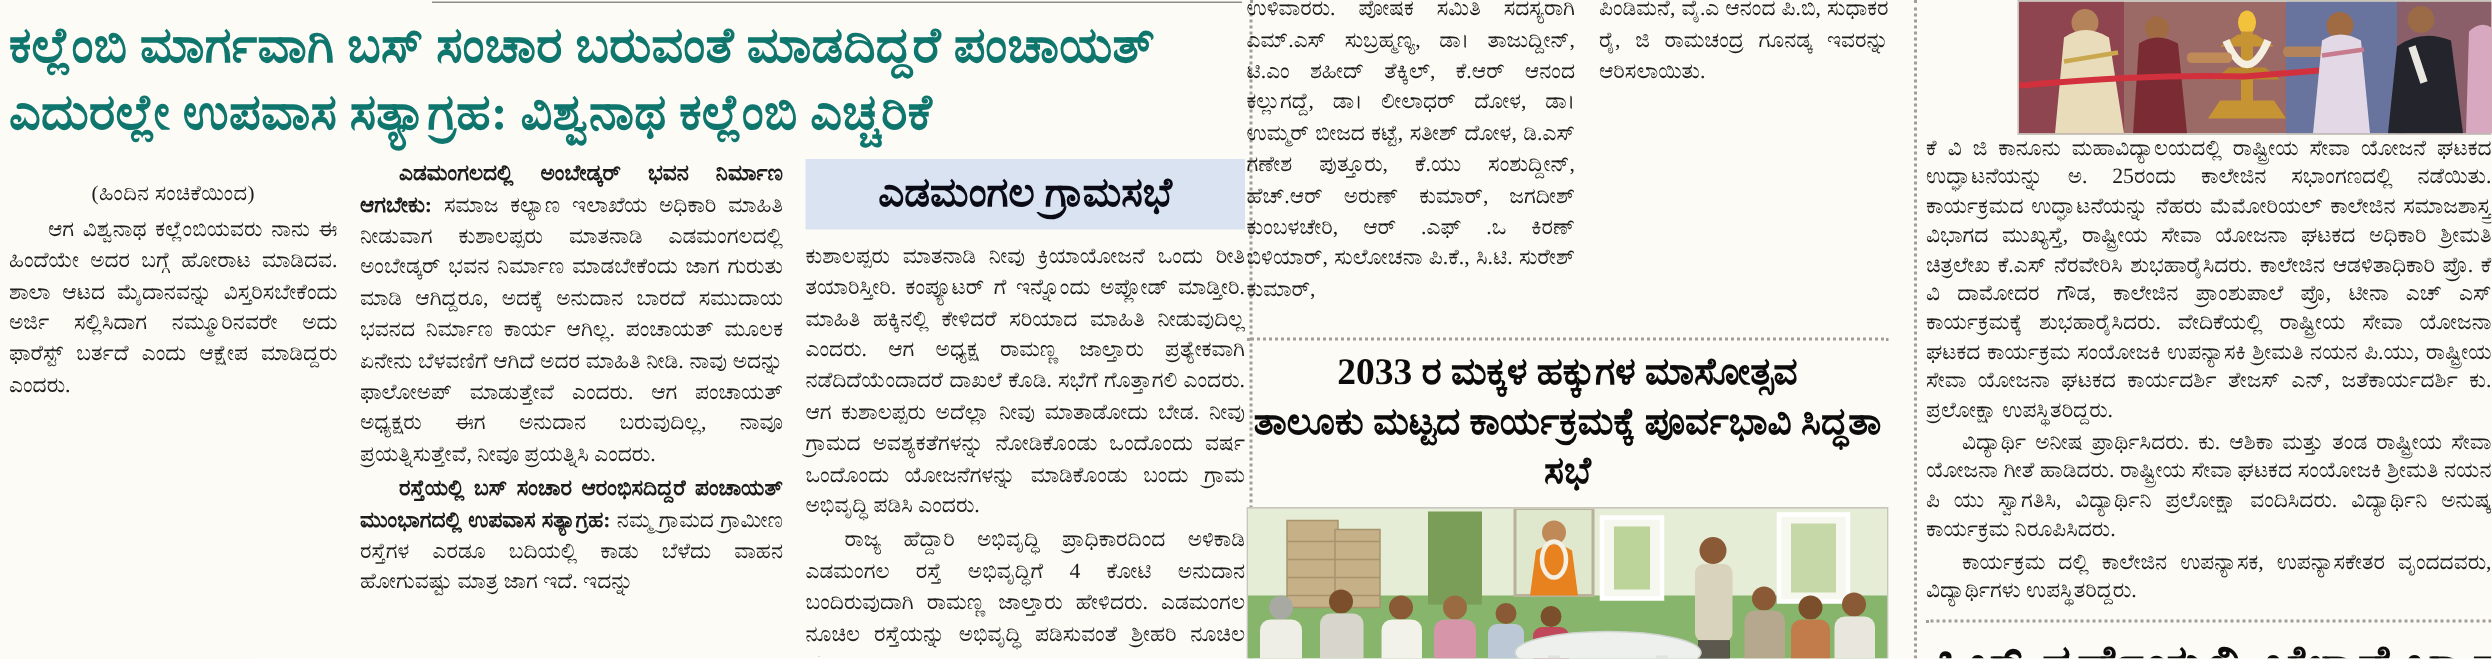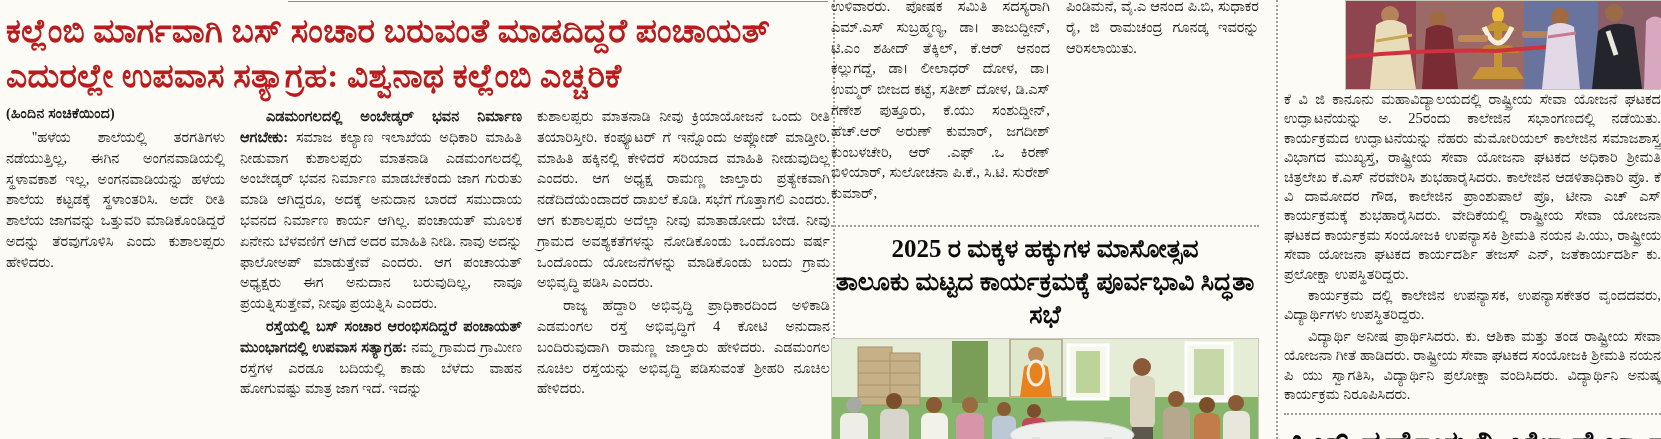--- a/index.html
+++ b/index.html
@@ -9,25 +9,25 @@
     font-family:"Liberation Serif","DejaVu Serif",serif;
   }
   .top-rule{position:absolute; left:288px; top:1px; width:540px; border-top:1.5px solid #8d8d89;}
   .vdiv{position:absolute; top:0; height:439px; width:0; border-left:2px dotted #a09e97;}
   .hdot{border-top:2px dotted #a09e97; height:0; margin:3px 0 4px;}
 
   
   .region-a{position:absolute; left:6px; top:0; width:824px;}
   .main-headline{
     margin:9px 0 7px; font-size:33px; line-height:45px; font-weight:700;
-    color:#b91c1c; letter-spacing:.2px;
+    color:#0f766e; letter-spacing:.2px;
   }
   .cols{display:flex; gap:15px; height:332px; overflow:hidden;}
   .colA{width:219px;} .colB{width:282px;} .colC{width:293px;}
-  .kicker{font-weight:700; font-size:14px; text-align:left; margin:0 0 5px; letter-spacing:.3px;}
+  .kicker{font-weight:400; font-size:14px; text-align:center; margin:16px 0 5px; letter-spacing:.3px;}
   p.body{font-size:14.5px; line-height:20.8px; text-align:justify; margin:0 0 2px; text-indent:26px;}
   p.body.noind{text-indent:0;}
   .lead{font-weight:700;}
   .boxhead{
     background:#d9e3f2; color:#0b0b16; text-align:center; font-weight:700;
     font-size:27px; line-height:34px; padding:5px 4px 8px; margin:0 0 8px;
   }
 
   
   .region-b{position:absolute; left:831px; top:0; width:428px; height:439px; overflow:hidden;}
@@ -55,46 +55,47 @@
 <body>
 
 <div class="page">
   <div class="top-rule"></div>
 
   <section class="region-a">
     <h1 class="main-headline">ಕಲ್ಲೆಂಬಿ ಮಾರ್ಗವಾಗಿ ಬಸ್ ಸಂಚಾರ ಬರುವಂತೆ ಮಾಡದಿದ್ದರೆ ಪಂಚಾಯತ್ ಎದುರಲ್ಲೇ ಉಪವಾಸ ಸತ್ಯಾಗ್ರಹ: ವಿಶ್ವನಾಥ ಕಲ್ಲೆಂಬಿ ಎಚ್ಚರಿಕೆ</h1>
     <div class="cols">
       <div class="colA">
         <div class="kicker">(ಹಿಂದಿನ ಸಂಚಿಕೆಯಿಂದ)</div>
-        <p class="body">''ಹಳೆಯ ಶಾಲೆಯಲ್ಲಿ ತರಗತಿಗಳು ನಡೆಯುತ್ತಿಲ್ಲ, ಈಗಿನ ಅಂಗನವಾಡಿಯಲ್ಲಿ ಸ್ಥಳಾವಕಾಶ ಇಲ್ಲ, ಅಂಗನವಾಡಿಯನ್ನು ಹಳೆಯ ಶಾಲೆಯ ಕಟ್ಟಡಕ್ಕೆ ಸ್ಥಳಾಂತರಿಸಿ. ಅದೇ ರೀತಿ ಶಾಲೆಯ ಜಾಗವನ್ನು ಒತ್ತುವರಿ ಮಾಡಿಕೊಂಡಿದ್ದರೆ ಅದನ್ನು ತೆರವುಗೊಳಿಸಿ ಎಂದು ಕುಶಾಲಪ್ಪರು ಹೇಳಿದರು.</p>
+        <p class="body">ಆಗ ವಿಶ್ವನಾಥ ಕಲ್ಲೆಂಬಿಯವರು ನಾನು ಈ ಹಿಂದೆಯೇ ಅದರ ಬಗ್ಗೆ ಹೋರಾಟ ಮಾಡಿದವ. ಶಾಲಾ ಆಟದ ಮೈದಾನವನ್ನು ವಿಸ್ತರಿಸಬೇಕೆಂದು ಅರ್ಜಿ ಸಲ್ಲಿಸಿದಾಗ ನಮ್ಮೂರಿನವರೇ ಅದು ಫಾರೆಸ್ಟ್ ಬರ್ತದೆ ಎಂದು ಆಕ್ಷೇಪ ಮಾಡಿದ್ದರು ಎಂದರು.</p>
       </div>
       <div class="colB">
         <p class="body"><span class="lead">ಎಡಮಂಗಲದಲ್ಲಿ ಅಂಬೇಡ್ಕರ್ ಭವನ ನಿರ್ಮಾಣ ಆಗಬೇಕು:</span> <span>ಸಮಾಜ ಕಲ್ಯಾಣ ಇಲಾಖೆಯ ಅಧಿಕಾರಿ ಮಾಹಿತಿ ನೀಡುವಾಗ ಕುಶಾಲಪ್ಪರು ಮಾತನಾಡಿ ಎಡಮಂಗಲದಲ್ಲಿ ಅಂಬೇಡ್ಕರ್ ಭವನ ನಿರ್ಮಾಣ ಮಾಡಬೇಕೆಂದು ಜಾಗ ಗುರುತು ಮಾಡಿ ಆಗಿದ್ದರೂ, ಅದಕ್ಕೆ ಅನುದಾನ ಬಾರದೆ ಸಮುದಾಯ ಭವನದ ನಿರ್ಮಾಣ ಕಾರ್ಯ ಆಗಿಲ್ಲ. ಪಂಚಾಯತ್ ಮೂಲಕ ಏನೇನು ಬೆಳವಣಿಗೆ ಆಗಿದೆ ಅದರ ಮಾಹಿತಿ ನೀಡಿ. ನಾವು ಅದನ್ನು ಫಾಲೋಅಪ್ ಮಾಡುತ್ತೇವೆ ಎಂದರು. ಆಗ ಪಂಚಾಯತ್ ಅಧ್ಯಕ್ಷರು ಈಗ ಅನುದಾನ ಬರುವುದಿಲ್ಲ, ನಾವೂ ಪ್ರಯತ್ನಿಸುತ್ತೇವೆ, ನೀವೂ ಪ್ರಯತ್ನಿಸಿ ಎಂದರು.</span></p>
         <p class="body"><span class="lead">ರಸ್ತೆಯಲ್ಲಿ ಬಸ್ ಸಂಚಾರ ಆರಂಭಿಸದಿದ್ದರೆ ಪಂಚಾಯತ್ ಮುಂಭಾಗದಲ್ಲಿ ಉಪವಾಸ ಸತ್ಯಾಗ್ರಹ:</span> <span>ನಮ್ಮ ಗ್ರಾಮದ ಗ್ರಾಮೀಣ ರಸ್ತೆಗಳ ಎರಡೂ ಬದಿಯಲ್ಲಿ ಕಾಡು ಬೆಳೆದು ವಾಹನ ಹೋಗುವಷ್ಟು ಮಾತ್ರ ಜಾಗ ಇದೆ. ಇದನ್ನು</span></p>
       </div>
       <div class="colC">
+        <div class="boxhead">ಎಡಮಂಗಲ ಗ್ರಾಮಸಭೆ</div>
         <p class="body noind">ಕುಶಾಲಪ್ಪರು ಮಾತನಾಡಿ ನೀವು ಕ್ರಿಯಾಯೋಜನೆ ಒಂದು ರೀತಿ ತಯಾರಿಸ್ತೀರಿ. ಕಂಪ್ಯೂಟರ್ ಗೆ ಇನ್ನೊಂದು ಅಪ್ಲೋಡ್ ಮಾಡ್ತೀರಿ. ಮಾಹಿತಿ ಹಕ್ಕಿನಲ್ಲಿ ಕೇಳಿದರೆ ಸರಿಯಾದ ಮಾಹಿತಿ ನೀಡುವುದಿಲ್ಲ ಎಂದರು. ಆಗ ಅಧ್ಯಕ್ಷ ರಾಮಣ್ಣ ಜಾಲ್ತಾರು ಪ್ರತ್ಯೇಕವಾಗಿ ನಡೆದಿದೆಯೆಂದಾದರೆ ದಾಖಲೆ ಕೊಡಿ. ಸಭೆಗೆ ಗೊತ್ತಾಗಲಿ ಎಂದರು. ಆಗ ಕುಶಾಲಪ್ಪರು ಅದೆಲ್ಲಾ ನೀವು ಮಾತಾಡೋದು ಬೇಡ. ನೀವು ಗ್ರಾಮದ ಅವಶ್ಯಕತೆಗಳನ್ನು ನೋಡಿಕೊಂಡು ಒಂದೊಂದು ವರ್ಷ ಒಂದೊಂದು ಯೋಜನೆಗಳನ್ನು ಮಾಡಿಕೊಂಡು ಬಂದು ಗ್ರಾಮ ಅಭಿವೃದ್ಧಿ ಪಡಿಸಿ ಎಂದರು.</p>
         <p class="body">ರಾಜ್ಯ ಹೆದ್ದಾರಿ ಅಭಿವೃದ್ಧಿ ಪ್ರಾಧಿಕಾರದಿಂದ ಅಳಿಕಾಡಿ ಎಡಮಂಗಲ ರಸ್ತೆ ಅಭಿವೃದ್ಧಿಗೆ 4 ಕೋಟಿ ಅನುದಾನ ಬಂದಿರುವುದಾಗಿ ರಾಮಣ್ಣ ಜಾಲ್ತಾರು ಹೇಳಿದರು. ಎಡಮಂಗಲ ನೂಚಿಲ ರಸ್ತೆಯನ್ನು ಅಭಿವೃದ್ಧಿ ಪಡಿಸುವಂತೆ ಶ್ರೀಹರಿ ನೂಚಿಲ ಹೇಳಿದರು.</p>
       </div>
     </div>
   </section>
 
   <div class="vdiv" style="left:833px;"></div>
 
   <section class="region-b">
     <div class="b-cols">
       <div class="bcolA">
         <p class="body noind">ಉಳಿವಾರರು. ಪೋಷಕ ಸಮಿತಿ ಸದಸ್ಯರಾಗಿ ಎಮ್.ಎಸ್ ಸುಬ್ರಹ್ಮಣ್ಯ, ಡಾ। ತಾಜುದ್ದೀನ್, ಟಿ.ಎಂ ಶಹೀದ್ ತೆಕ್ಕಿಲ್, ಕೆ.ಆರ್ ಆನಂದ ಕಲ್ಲುಗದ್ದೆ, ಡಾ। ಲೀಲಾಧರ್ ದೋಳ, ಡಾ। ಉಮ್ಮರ್ ಬೀಜದ ಕಟ್ಟೆ, ಸತೀಶ್ ದೋಳ, ಡಿ.ಎಸ್ ಗಣೇಶ ಪುತ್ತೂರು, ಕೆ.ಯು ಸಂಶುದ್ದೀನ್, ಹೆಚ್.ಆರ್ ಅರುಣ್ ಕುಮಾರ್, ಜಗದೀಶ್ ಕುಂಬಳಚೇರಿ, ಆರ್ .ಎಫ್ .ಒ ಕಿರಣ್ ಬಿಳಿಯಾರ್, ಸುಲೋಚನಾ ಪಿ.ಕೆ., ಸಿ.ಟಿ. ಸುರೇಶ್ ಕುಮಾರ್,</p>
       </div>
       <div class="bcolB">
         <p class="body noind">ಪಿಂಡಿಮನೆ, ವೈ.ಎ ಆನಂದ ಪಿ.ಬಿ, ಸುಧಾಕರ ರೈ, ಜಿ ರಾಮಚಂದ್ರ ಗೂನಡ್ಕ ಇವರನ್ನು ಆರಿಸಲಾಯಿತು.</p>
       </div>
     </div>
     <div class="hdot"></div>
-    <h2 class="b-headline"><span>2025 ರ ಮಕ್ಕಳ ಹಕ್ಕುಗಳ ಮಾಸೋತ್ಸವ</span><br><span>ತಾಲೂಕು ಮಟ್ಟದ ಕಾರ್ಯಕ್ರಮಕ್ಕೆ ಪೂರ್ವಭಾವಿ ಸಿದ್ಧತಾ ಸಭೆ</span></h2>
+    <h2 class="b-headline"><span>2033 ರ ಮಕ್ಕಳ ಹಕ್ಕುಗಳ ಮಾಸೋತ್ಸವ</span><br><span>ತಾಲೂಕು ಮಟ್ಟದ ಕಾರ್ಯಕ್ರಮಕ್ಕೆ ಪೂರ್ವಭಾವಿ ಸಿದ್ಧತಾ ಸಭೆ</span></h2>
     <figure class="photo-frame photo2">
       <svg width="426" height="118" viewBox="0 0 426 118" xmlns="http://www.w3.org/2000/svg">
         <rect x="0" y="0" width="426" height="62" fill="#e6edd6"></rect>
         <rect x="0" y="58" width="426" height="60" fill="#86b56b"></rect>
         <rect x="0" y="104" width="426" height="14" fill="#9c8465"></rect>
 
         <rect x="236" y="6" width="40" height="54" fill="#f6f8ef" stroke="#ffffff" stroke-width="3"></rect>
         <rect x="244" y="12" width="24" height="42" fill="#bcd49a"></rect>
         <rect x="354" y="4" width="46" height="58" fill="#f6f8ef" stroke="#ffffff" stroke-width="3"></rect>
         <rect x="362" y="10" width="30" height="46" fill="#c7d8a8"></rect>
@@ -199,18 +200,18 @@
           <path d="M246 88 L252 30 Q268 18 288 26 L296 88 Z" fill="#23242c"></path>
           <path d="M262 30 L270 54" stroke="#e9e7df" stroke-width="5"></path>
         </g>
 
         <g>
           <path d="M298 88 L300 20 Q308 12 316 18 L316 88 Z" fill="#d8a7c0"></path>
         </g>
       </svg>
     </figure>
     <p class="noind">ಕೆ ವಿ ಜಿ ಕಾನೂನು ಮಹಾವಿದ್ಯಾಲಯದಲ್ಲಿ ರಾಷ್ಟ್ರೀಯ ಸೇವಾ ಯೋಜನೆ ಘಟಕದ ಉದ್ಘಾಟನೆಯನ್ನು ಅ. 25ರಂದು ಕಾಲೇಜಿನ ಸಭಾಂಗಣದಲ್ಲಿ ನಡೆಯಿತು. ಕಾರ್ಯಕ್ರಮದ ಉದ್ಘಾಟನೆಯನ್ನು ನೆಹರು ಮೆಮೋರಿಯಲ್ ಕಾಲೇಜಿನ ಸಮಾಜಶಾಸ್ತ್ರ ವಿಭಾಗದ ಮುಖ್ಯಸ್ತೆ, ರಾಷ್ಟ್ರೀಯ ಸೇವಾ ಯೋಜನಾ ಘಟಕದ ಅಧಿಕಾರಿ ಶ್ರೀಮತಿ ಚಿತ್ರಲೇಖ ಕೆ.ಎಸ್ ನೆರವೇರಿಸಿ ಶುಭಹಾರೈಸಿದರು. ಕಾಲೇಜಿನ ಆಡಳಿತಾಧಿಕಾರಿ ಪ್ರೊ. ಕೆ ವಿ ದಾಮೋದರ ಗೌಡ, ಕಾಲೇಜಿನ ಪ್ರಾಂಶುಪಾಲೆ ಪ್ರೊ, ಟೀನಾ ಎಚ್ ಎಸ್ ಕಾರ್ಯಕ್ರಮಕ್ಕೆ ಶುಭಹಾರೈಸಿದರು. ವೇದಿಕೆಯಲ್ಲಿ ರಾಷ್ಟ್ರೀಯ ಸೇವಾ ಯೋಜನಾ ಘಟಕದ ಕಾರ್ಯಕ್ರಮ ಸಂಯೋಜಕಿ ಉಪನ್ಯಾಸಕಿ ಶ್ರೀಮತಿ ನಯನ ಪಿ.ಯು, ರಾಷ್ಟ್ರೀಯ ಸೇವಾ ಯೋಜನಾ ಘಟಕದ ಕಾರ್ಯದರ್ಶಿ ತೇಜಸ್ ಎನ್, ಜತೆಕಾರ್ಯದರ್ಶಿ ಕು. ಪ್ರಲೋಕ್ಷಾ ಉಪಸ್ಥಿತರಿದ್ದರು.</p>
+    <p>ವಿದ್ಯಾರ್ಥಿ ಅನೀಷ ಪ್ರಾರ್ಥಿಸಿದರು. ಕು. ಆಶಿಕಾ ಮತ್ತು ತಂಡ ರಾಷ್ಟ್ರೀಯ ಸೇವಾ ಯೋಜನಾ ಗೀತೆ ಹಾಡಿದರು. ರಾಷ್ಟ್ರೀಯ ಸೇವಾ ಘಟಕದ ಸಂಯೋಜಕಿ ಶ್ರೀಮತಿ ನಯನ ಪಿ ಯು ಸ್ವಾಗತಿಸಿ, ವಿದ್ಯಾರ್ಥಿನಿ ಪ್ರಲೋಕ್ಷಾ ವಂದಿಸಿದರು. ವಿದ್ಯಾರ್ಥಿನಿ ಅನುಷ್ಕ ಕಾರ್ಯಕ್ರಮ ನಿರೂಪಿಸಿದರು.</p>
     <p>ಕಾರ್ಯಕ್ರಮ ದಲ್ಲಿ ಕಾಲೇಜಿನ ಉಪನ್ಯಾಸಕ, ಉಪನ್ಯಾಸಕೇತರ ವೃಂದದವರು, ವಿದ್ಯಾರ್ಥಿಗಳು ಉಪಸ್ಥಿತರಿದ್ದರು.</p>
-    <p>ವಿದ್ಯಾರ್ಥಿ ಅನೀಷ ಪ್ರಾರ್ಥಿಸಿದರು. ಕು. ಆಶಿಕಾ ಮತ್ತು ತಂಡ ರಾಷ್ಟ್ರೀಯ ಸೇವಾ ಯೋಜನಾ ಗೀತೆ ಹಾಡಿದರು. ರಾಷ್ಟ್ರೀಯ ಸೇವಾ ಘಟಕದ ಸಂಯೋಜಕಿ ಶ್ರೀಮತಿ ನಯನ ಪಿ ಯು ಸ್ವಾಗತಿಸಿ, ವಿದ್ಯಾರ್ಥಿನಿ ಪ್ರಲೋಕ್ಷಾ ವಂದಿಸಿದರು. ವಿದ್ಯಾರ್ಥಿನಿ ಅನುಷ್ಕ ಕಾರ್ಯಕ್ರಮ ನಿರೂಪಿಸಿದರು.</p>
     <div class="hdot" style="margin-top:8px;"></div>
     <h2 class="c-bottom-head">ಕ್ವಿಜ್ ಸ್ಪರ್ಧೆಯಲ್ಲಿ ಬೆಳಾರೆ ಜ್ಞಾನ ಗಂಗಾ</h2>
   </section>
 </div>
 
 </body></html>

